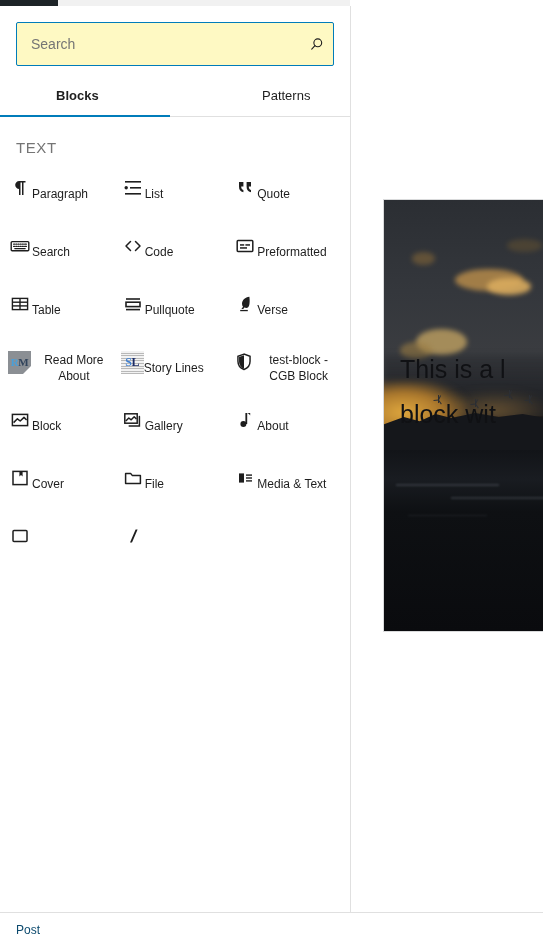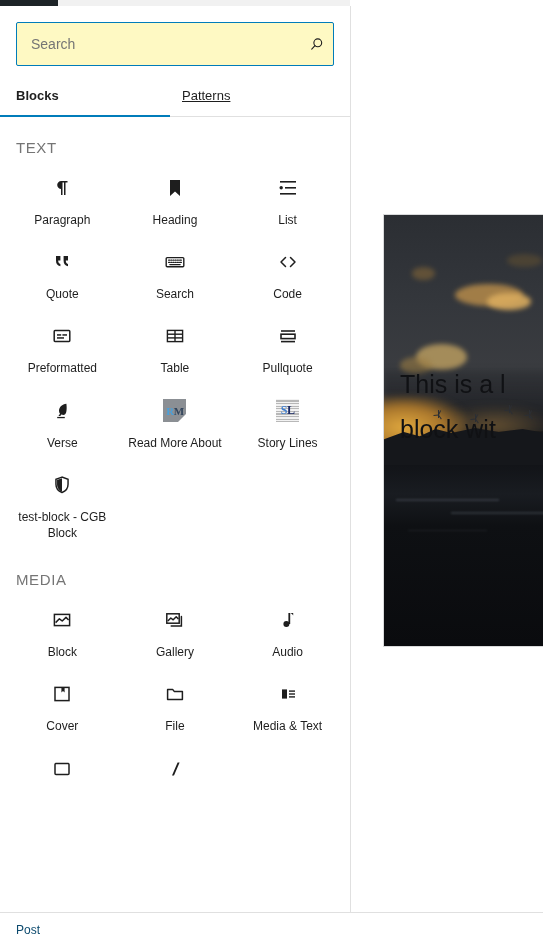--- a/index.html
+++ b/index.html
@@ -58,39 +58,40 @@
   .tab {
     flex: 0 0 170px;
     text-align: left;
     padding: 8px 0 13px 16px;
     font-size: 13px;
     color: #1e1e1e;
     background: transparent;
     border: 0;
     cursor: pointer;
     font-family: "Liberation Sans", sans-serif;
+    margin-left: 40px;
   }
   .tab.active { font-weight: 700; }
   .tab.active::after {
     content: ""; position: absolute; left: 0; bottom: -1px;
     width: 170px; height: 2px; background: #007cba;
   }
-  .tab:not(.active) { padding-left: 12px; flex: 0 0 180px; text-decoration: underline; }
+  .tab:not(.active) { padding-left: 12px; flex: 0 0 180px; }
 
   
   .block-list { padding: 0 6px; }
   .section-title {
     font-size: 15px; letter-spacing: 0.6px;
     color: #757575; text-transform: uppercase;
     padding: 22px 10px 6px 10px;
   }
   .grid { display: flex; flex-wrap: wrap; }
   .block-item {
     width: 33.33%;
-    display: flex; flex-direction: column;
+    display: flex; flex-direction: row;
     align-items: center; justify-content: flex-start;
     padding: 14px 2px 8px 2px;
     background: none; border: 0; cursor: pointer;
     font-family: "Liberation Sans", sans-serif;
   }
   .block-icon {
     height: 24px; display: flex; align-items: center; justify-content: center;
     margin-bottom: 12px;
   }
   .block-label {
@@ -132,21 +133,21 @@
     position: absolute; left: 0; top: 912px; width: 543px; height: 39px;
     background: #ffffff; border-top: 1px solid #e0e0e0;
   }
   .statusbar-label {
     position: absolute; left: 16px; top: 10px;
     font-size: 12px; color: #0c4a6e;
   }
 
   
   .canvas {
-    position: absolute; left: 351px; top: 23px;
+    position: absolute; left: 351px; top: 8px;
     width: 192px; height: 906px; background: #ffffff;
     overflow: hidden;
   }
   .cover {
     position: absolute; left: 32px; top: 191px;
     width: 200px; height: 433px;
     border: 1px solid #d9dadb;
     overflow: hidden;
     background: #111317;
   }
@@ -257,28 +258,20 @@
         <button class="block-item">
           <span class="block-icon">
             <svg width="24" height="24" viewBox="0 0 24 24" fill="#1e1e1e">
               <path d="M11 5v14h1.5V6.5H14V19h1.5V6.5h2V5H11z"></path>
               <path d="M11.2 5C9 5 7.2 6.8 7.2 9s1.8 4 4 4h.3V5h-.3z"></path>
             </svg>
           </span>
           <span class="block-label">Paragraph</span>
         </button>
 
-        <button class="block-item">
-          <span class="block-icon">
-            <svg width="24" height="24" viewBox="0 0 24 24" fill="#1e1e1e">
-              <path d="M7 4h10v16l-5-4.6L7 20V4z"></path>
-            </svg>
-          </span>
-          <span class="block-label">Heading</span>
-        </button>
 
         <button class="block-item">
           <span class="block-icon">
             <svg width="24" height="24" viewBox="0 0 24 24" fill="#1e1e1e">
               <rect x="4" y="5" width="16" height="1.6"></rect>
               <circle cx="5.2" cy="11.8" r="1.7"></circle>
               <rect x="9" y="11" width="11" height="1.6"></rect>
               <rect x="4" y="17" width="16" height="1.6"></rect>
             </svg>
           </span>
@@ -386,21 +379,20 @@
           <span class="block-icon">
             <svg width="22" height="22" viewBox="0 0 24 24">
               <path d="M12 3.4 5.4 5.8v5.4c0 4 2.8 7.6 6.6 9 3.8-1.4 6.6-5 6.6-9V5.8L12 3.4z" fill="none" stroke="#1e1e1e" stroke-width="1.6"></path>
               <path d="M12 4.6v14.8c-3.1-1.3-5.4-4.3-5.4-7.8V6.6L12 4.6z" fill="#1e1e1e"></path>
             </svg>
           </span>
           <span class="block-label">test-block - CGB Block</span>
         </button>
       </div>
 
-      <div class="section-title">MEDIA</div>
       <div class="grid">
 
         <button class="block-item">
           <span class="block-icon">
             <svg width="24" height="24" viewBox="0 0 24 24" fill="none" stroke="#1e1e1e" stroke-width="1.5">
               <rect x="4.4" y="6.4" width="15.2" height="11.2"></rect>
               <polyline points="5.6,14.6 9.4,10.8 12.2,13 16,9.4 18.6,12" stroke-linejoin="round"></polyline>
             </svg>
           </span>
           <span class="block-label">Block</span>
@@ -418,21 +410,21 @@
         </button>
 
         <button class="block-item">
           <span class="block-icon">
             <svg width="24" height="24" viewBox="0 0 24 24" fill="#1e1e1e">
               <circle cx="10.4" cy="16" r="3"></circle>
               <rect x="12.4" y="5" width="1.8" height="11"></rect>
               <path d="M14.2 5c1.4.6 2.4 1.4 3 2.6V5h-3z"></path>
             </svg>
           </span>
-          <span class="block-label">Audio</span>
+          <span class="block-label">About</span>
         </button>
 
         <button class="block-item">
           <span class="block-icon">
             <svg width="24" height="24" viewBox="0 0 24 24" fill="none" stroke="#1e1e1e" stroke-width="1.5">
               <rect x="5" y="5.4" width="14" height="13.2"></rect>
               <path d="M11.4 5.4h3.2v5l-1.6-1.5-1.6 1.5v-5z" fill="#1e1e1e" stroke="none"></path>
             </svg>
           </span>
           <span class="block-label">Cover</span>

